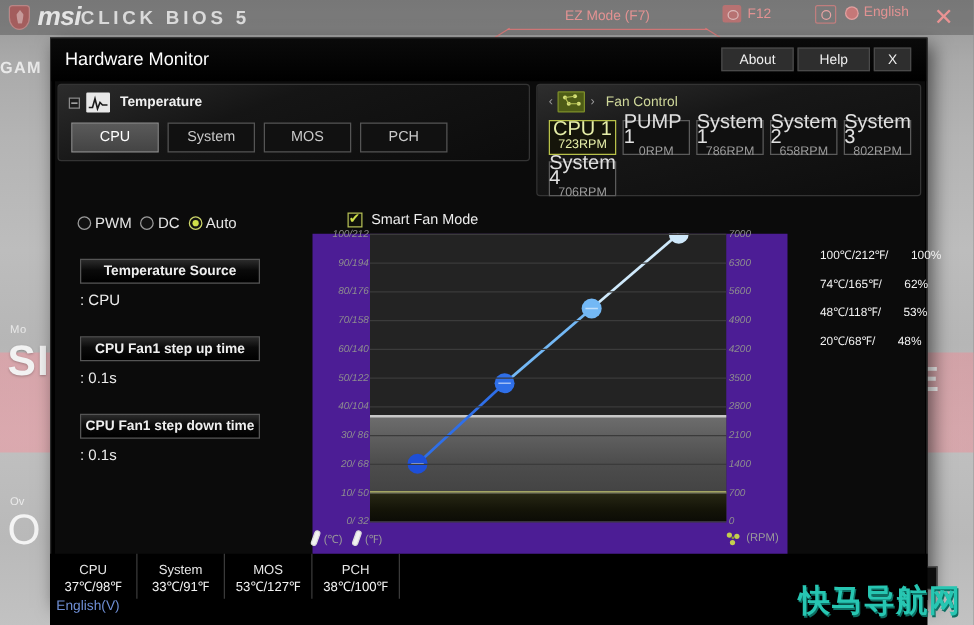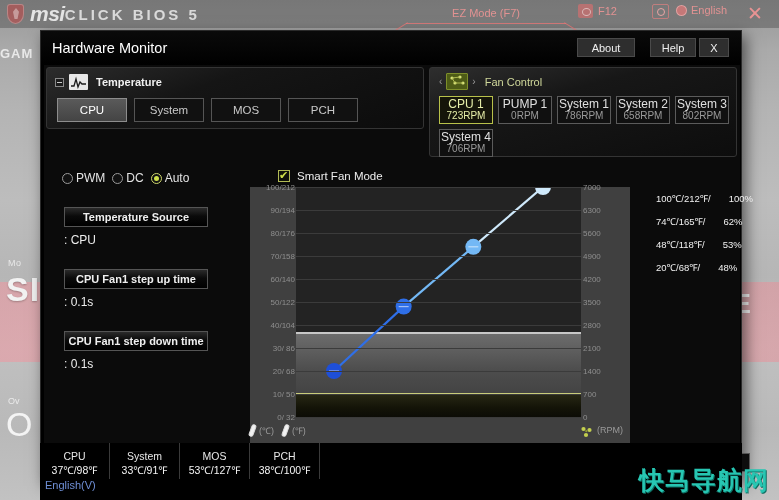--- a/index.html
+++ b/index.html
@@ -140,21 +140,21 @@
     margin-left: 11px; color: #fefefe; font-size: 14.5px; font-weight: 400;
   }
   .title-btn {
     height: 19px; background: #2e2e2e;
     border: 1px solid #4a4a4a;
     color: #efefef; font-size: 11px;
     display: flex; align-items: center; justify-content: center;
     cursor: pointer;
   }
   #about-btn  { position: absolute; right: 106px; top: 7px; width: 58px; }
-  #help-btn   { position: absolute; right: 45px;  top: 7px; width: 46px; }
+  #help-btn   { position: absolute; right: 45px;  top: 7px; width: 58px; }
   #close-btn  { position: absolute; right: 12px;  top: 7px; width: 30px; }
 
   #modal-body {
     position: absolute; left: 3px; top: 34px; width: 696px; height: 413px;
     background: #0b0b0b;
   }
 
   
   #temp-panel {
     position: absolute; left: 2px; top: 2px; width: 378px; height: 62px;
@@ -199,21 +199,21 @@
   }
   #fan-label { color: #cfd79a; font-size: 11px; font-weight: normal; margin-left: 5px; }
   #fan-buttons {
     display: flex; flex-wrap: wrap; gap: 5px; margin: 6px 0 0 9px; width: 292px;
   }
   .fan-btn {
     width: 54px; height: 28px; border: 1px solid #5b5b5b; background: #101010;
     display: flex; flex-direction: column; align-items: center; justify-content: center;
     cursor: pointer;
   }
-  .fan-btn .fn { font-size: 12px; color: #e0e0e0; line-height: 12px; }
+  .fan-btn .fn { font-size: 16px; color: #e0e0e0; line-height: 12px; }
   .fan-btn .fr { font-size: 10px; color: #9b9b9b; line-height: 12px; }
   .fan-btn.active { border-color: #b8c14a; background: #15150a; }
   .fan-btn.active .fn { color: #e6eea8; }
   .fan-btn.active .fr { color: #e6eea8; }
 
   
   #left-controls { position: absolute; left: 8px; top: 106px; width: 190px; }
   #radio-row { display: flex; align-items: center; gap: 2px; margin: 0 0 0 10px; }
   .radio-wrap { display: flex; align-items: center; gap: 3px; cursor: pointer; }
   .radio-dot {
@@ -248,21 +248,22 @@
   #smart-check::after {
     content: "✔"; position: absolute; left: 0px; top: -3px;
     color: #cfe04a; font-size: 11px; line-height: 14px;
   }
   #smart-label { color: #ededed; font-size: 11.5px; }
 
   
   #chart-wrap { position: absolute; left: 206px; top: 122px; width: 486px; height: 298px; }
   #chart-inner {
     position: absolute; left: 0; top: 0; width: 380px; height: 260px;
-    background: #404040;
+    background: #4c1d95;
+    font-style: italic;
   }
   .y-lab-left {
     position: absolute; right: 0; color: #8e8e8e; font-size: 8px;
     transform: translateY(-50%); white-space: pre; text-align: right;
   }
   #y-left-col { position: absolute; left: 0; top: 0; width: 45px; height: 230px; }
   #plot {
     position: absolute; left: 46px; top: 0; width: 285px; height: 230px;
     background: #232323;
   }
@@ -294,21 +295,21 @@
   }
   .unit-lab { color: #9a9a9a; font-size: 9px; margin: 0 9px 0 4px; }
   #fan-small-icon {
     width: 13px; height: 12px; position: relative;
   }
   #rpm-unit { color: #9a9a9a; font-size: 9px; margin-left: 4px; }
 
   
   #legend { position: absolute; left: 388px; top: 0px; width: 98px; }
   .legend-row {
-    display: flex; align-items: center; height: 23px; gap: 18px;
+    display: flex; align-items: flex-end; height: 23px; gap: 18px;
   }
   .legend-bar { width: 5px; height: 15px; border-radius: 1px; }
   .legend-txt { color: #f1f1f1; font-size: 9.5px; white-space: nowrap; }
   .legend-pct { color: #f1f1f1; font-size: 9.5px; margin-left: auto; }
 
   
   #action-row { position: absolute; left: 368px; top: 388px; display: flex; gap: 7px; }
   .action-btn {
     width: 108px; height: 19px; border: 1px solid #555; background: #0d0d0d;
     color: #eaeaea; font-size: 11px;

